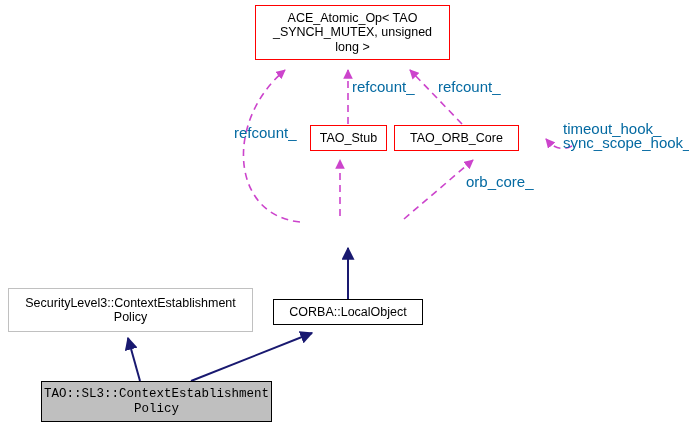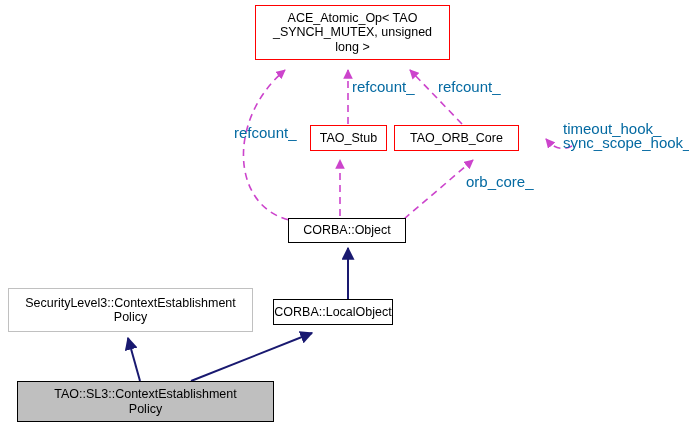--- a/index.html
+++ b/index.html
@@ -96,28 +96,27 @@
   </svg>
 
   <div class="node red" style="left:255px; top:5px; width:195px; height:55px;">ACE_Atomic_Op&lt; TAO
 _SYNCH_MUTEX, unsigned
 long &gt;</div>
 
   <div class="node red" style="left:310px; top:125px; width:77px; height:26px;">TAO_Stub</div>
 
   <div class="node red" style="left:394px; top:125px; width:125px; height:26px;">TAO_ORB_Core</div>
 
-  <div class="node black" style="left:288px; top:218px; width:118px; height:25px;">CORBA::Object</div>
 
-  <div class="node black" style="left:273px; top:299px; width:120px; height:26px;">CORBA::LocalObject</div>
+  <div class="node black" style="left:273px; top:299px; width:150px; height:26px;">CORBA::LocalObject</div>
 
   <div class="node thin-gray" style="left:8px; top:288px; width:245px; height:44px;">SecurityLevel3::ContextEstablishment
 Policy</div>
 
-  <div class="node filled" style="left:17px; top:381px; width:257px; height:41px;">TAO::SL3::ContextEstablishment
+  <div class="node filled" style="left:41px; top:381px; width:231px; height:41px;font-family:Liberation Mono, monospace;">TAO::SL3::ContextEstablishment
 Policy</div>
 
   <div class="edge-label" style="left:234px; top:126px;">refcount_</div>
 
   <div class="edge-label" style="left:352px; top:80px;">refcount_</div>
 
   <div class="edge-label" style="left:438px; top:80px;">refcount_</div>
 
 
   <div class="edge-label" style="left:466px; top:175px;">orb_core_</div>

